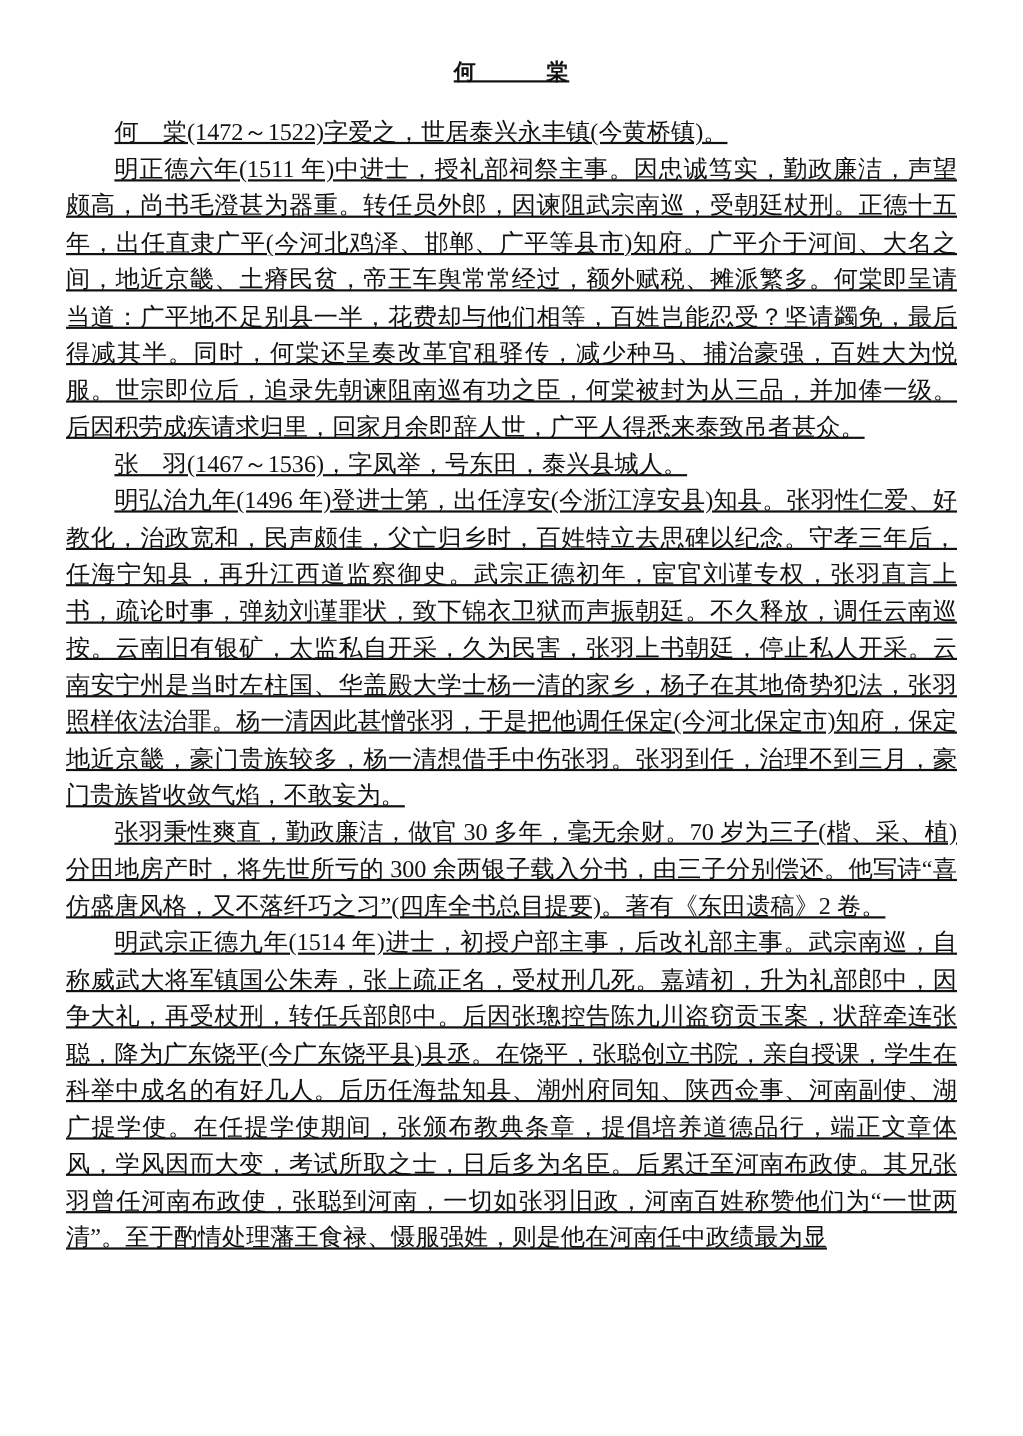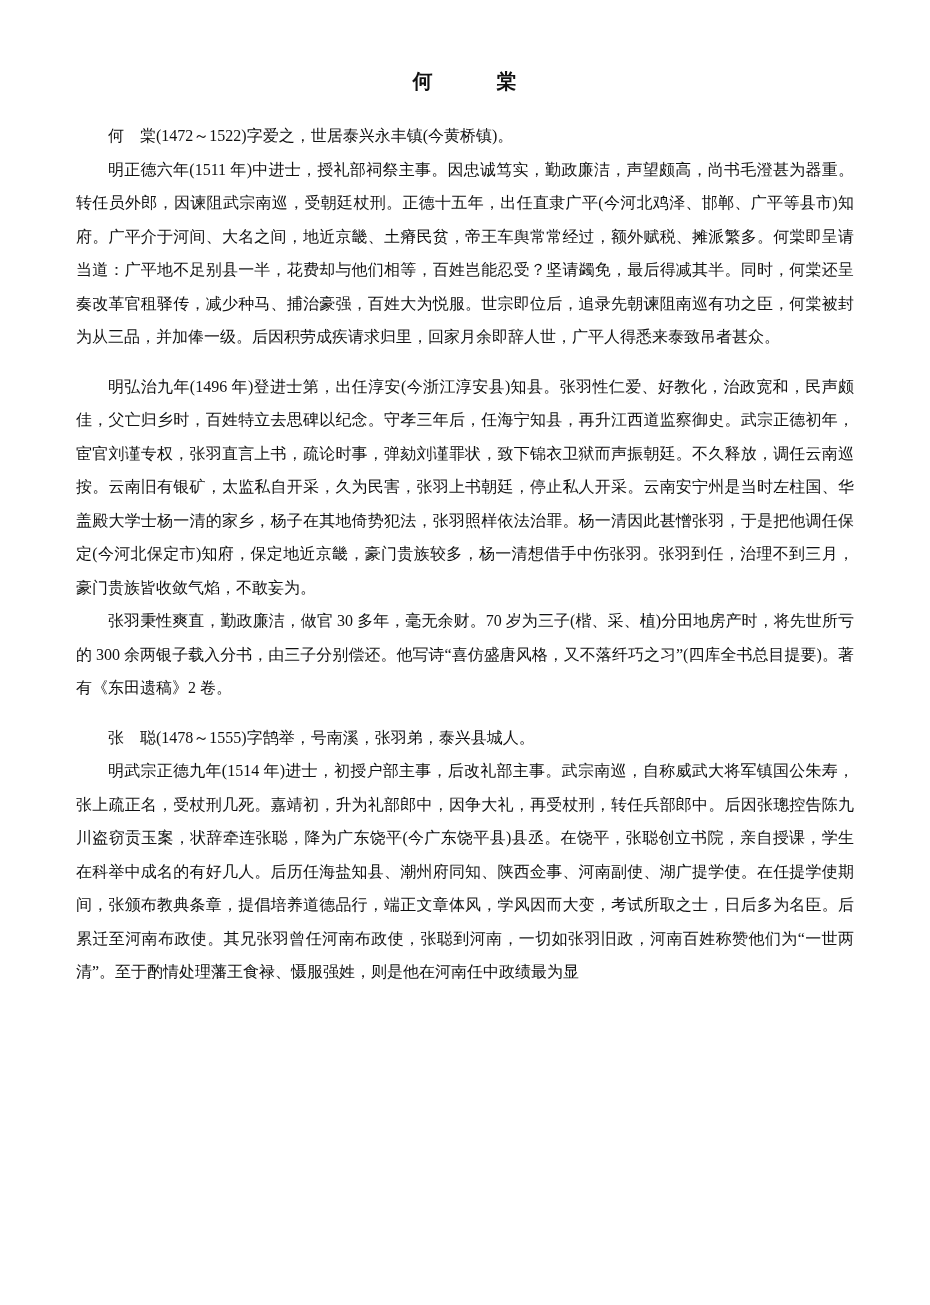--- a/index.html
+++ b/index.html
@@ -11,56 +11,56 @@
     position: relative;
     width: 930px;
     height: 1305px;
     box-sizing: border-box;
     background: #ffffff;
     padding: 52px 60px 0 60px;
     font-family: "Liberation Serif", "DejaVu Serif", serif;
     color: #111111;
     overflow: hidden;
   }
-  .section { margin: 16px; }
+  .section { margin: 0; text-decoration: underline; }
   .section-title {
     text-align: center;
     font-size: 20px;
     font-weight: bold;
     letter-spacing: 1px;
     margin: 0 0 24px 0;
     padding: 0;
     white-space: pre;
   }
   .section + .section .section-title {
     margin-top: 28px;
   }
   .section p {
     margin: 0;
-    font-size: 16px;
+    font-size: 22px;
     line-height: 33.5px;
     text-align: justify;
     text-indent: 2em;
     word-break: break-all;
   }
 </style>
 </head>
 <body>
 
 <div class="page">
 
   <div class="section">
     <h2 class="section-title">何　　　棠</h2>
     <p>何　棠(1472～1522)字爱之，世居泰兴永丰镇(今黄桥镇)。</p>
     <p>明正德六年(1511 年)中进士，授礼部祠祭主事。因忠诚笃实，勤政廉洁，声望颇高，尚书毛澄甚为器重。转任员外郎，因谏阻武宗南巡，受朝廷杖刑。正德十五年，出任直隶广平(今河北鸡泽、邯郸、广平等县市)知府。广平介于河间、大名之间，地近京畿、土瘠民贫，帝王车舆常常经过，额外赋税、摊派繁多。何棠即呈请当道：广平地不足别县一半，花费却与他们相等，百姓岂能忍受？坚请蠲免，最后得减其半。同时，何棠还呈奏改革官租驿传，减少种马、捕治豪强，百姓大为悦服。世宗即位后，追录先朝谏阻南巡有功之臣，何棠被封为从三品，并加俸一级。后因积劳成疾请求归里，回家月余即辞人世，广平人得悉来泰致吊者甚众。</p>
   </div>
 
   <div class="section">
+    <p>张　羽(1467～1536)，字凤举，号东田，泰兴县城人。</p>
     <p>明弘治九年(1496 年)登进士第，出任淳安(今浙江淳安县)知县。张羽性仁爱、好教化，治政宽和，民声颇佳，父亡归乡时，百姓特立去思碑以纪念。守孝三年后，任海宁知县，再升江西道监察御史。武宗正德初年，宦官刘谨专权，张羽直言上书，疏论时事，弹劾刘谨罪状，致下锦衣卫狱而声振朝廷。不久释放，调任云南巡按。云南旧有银矿，太监私自开采，久为民害，张羽上书朝廷，停止私人开采。云南安宁州是当时左柱国、华盖殿大学士杨一清的家乡，杨子在其地倚势犯法，张羽照样依法治罪。杨一清因此甚憎张羽，于是把他调任保定(今河北保定市)知府，保定地近京畿，豪门贵族较多，杨一清想借手中伤张羽。张羽到任，治理不到三月，豪门贵族皆收敛气焰，不敢妄为。</p>
     <p>张羽秉性爽直，勤政廉洁，做官 30 多年，毫无余财。70 岁为三子(楷、采、植)分田地房产时，将先世所亏的 300 余两银子载入分书，由三子分别偿还。他写诗“喜仿盛唐风格，又不落纤巧之习”(四库全书总目提要)。著有《东田遗稿》2 卷。</p>
   </div>
 
   <div class="section">
-    <p>张　聪(1478～1555)字鹄举，号南溪，张羽弟，泰兴县城人。</p>
     <p>明武宗正德九年(1514 年)进士，初授户部主事，后改礼部主事。武宗南巡，自称威武大将军镇国公朱寿，张上疏正名，受杖刑几死。嘉靖初，升为礼部郎中，因争大礼，再受杖刑，转任兵部郎中。后因张璁控告陈九川盗窃贡玉案，状辞牵连张聪，降为广东饶平(今广东饶平县)县丞。在饶平，张聪创立书院，亲自授课，学生在科举中成名的有好几人。后历任海盐知县、潮州府同知、陕西佥事、河南副使、湖广提学使。在任提学使期间，张颁布教典条章，提倡培养道德品行，端正文章体风，学风因而大变，考试所取之士，日后多为名臣。后累迁至河南布政使。其兄张羽曾任河南布政使，张聪到河南，一切如张羽旧政，河南百姓称赞他们为“一世两清”。至于酌情处理藩王食禄、慑服强姓，则是他在河南任中政绩最为显</p>
   </div>
 
 </div>
 
 </body></html>

